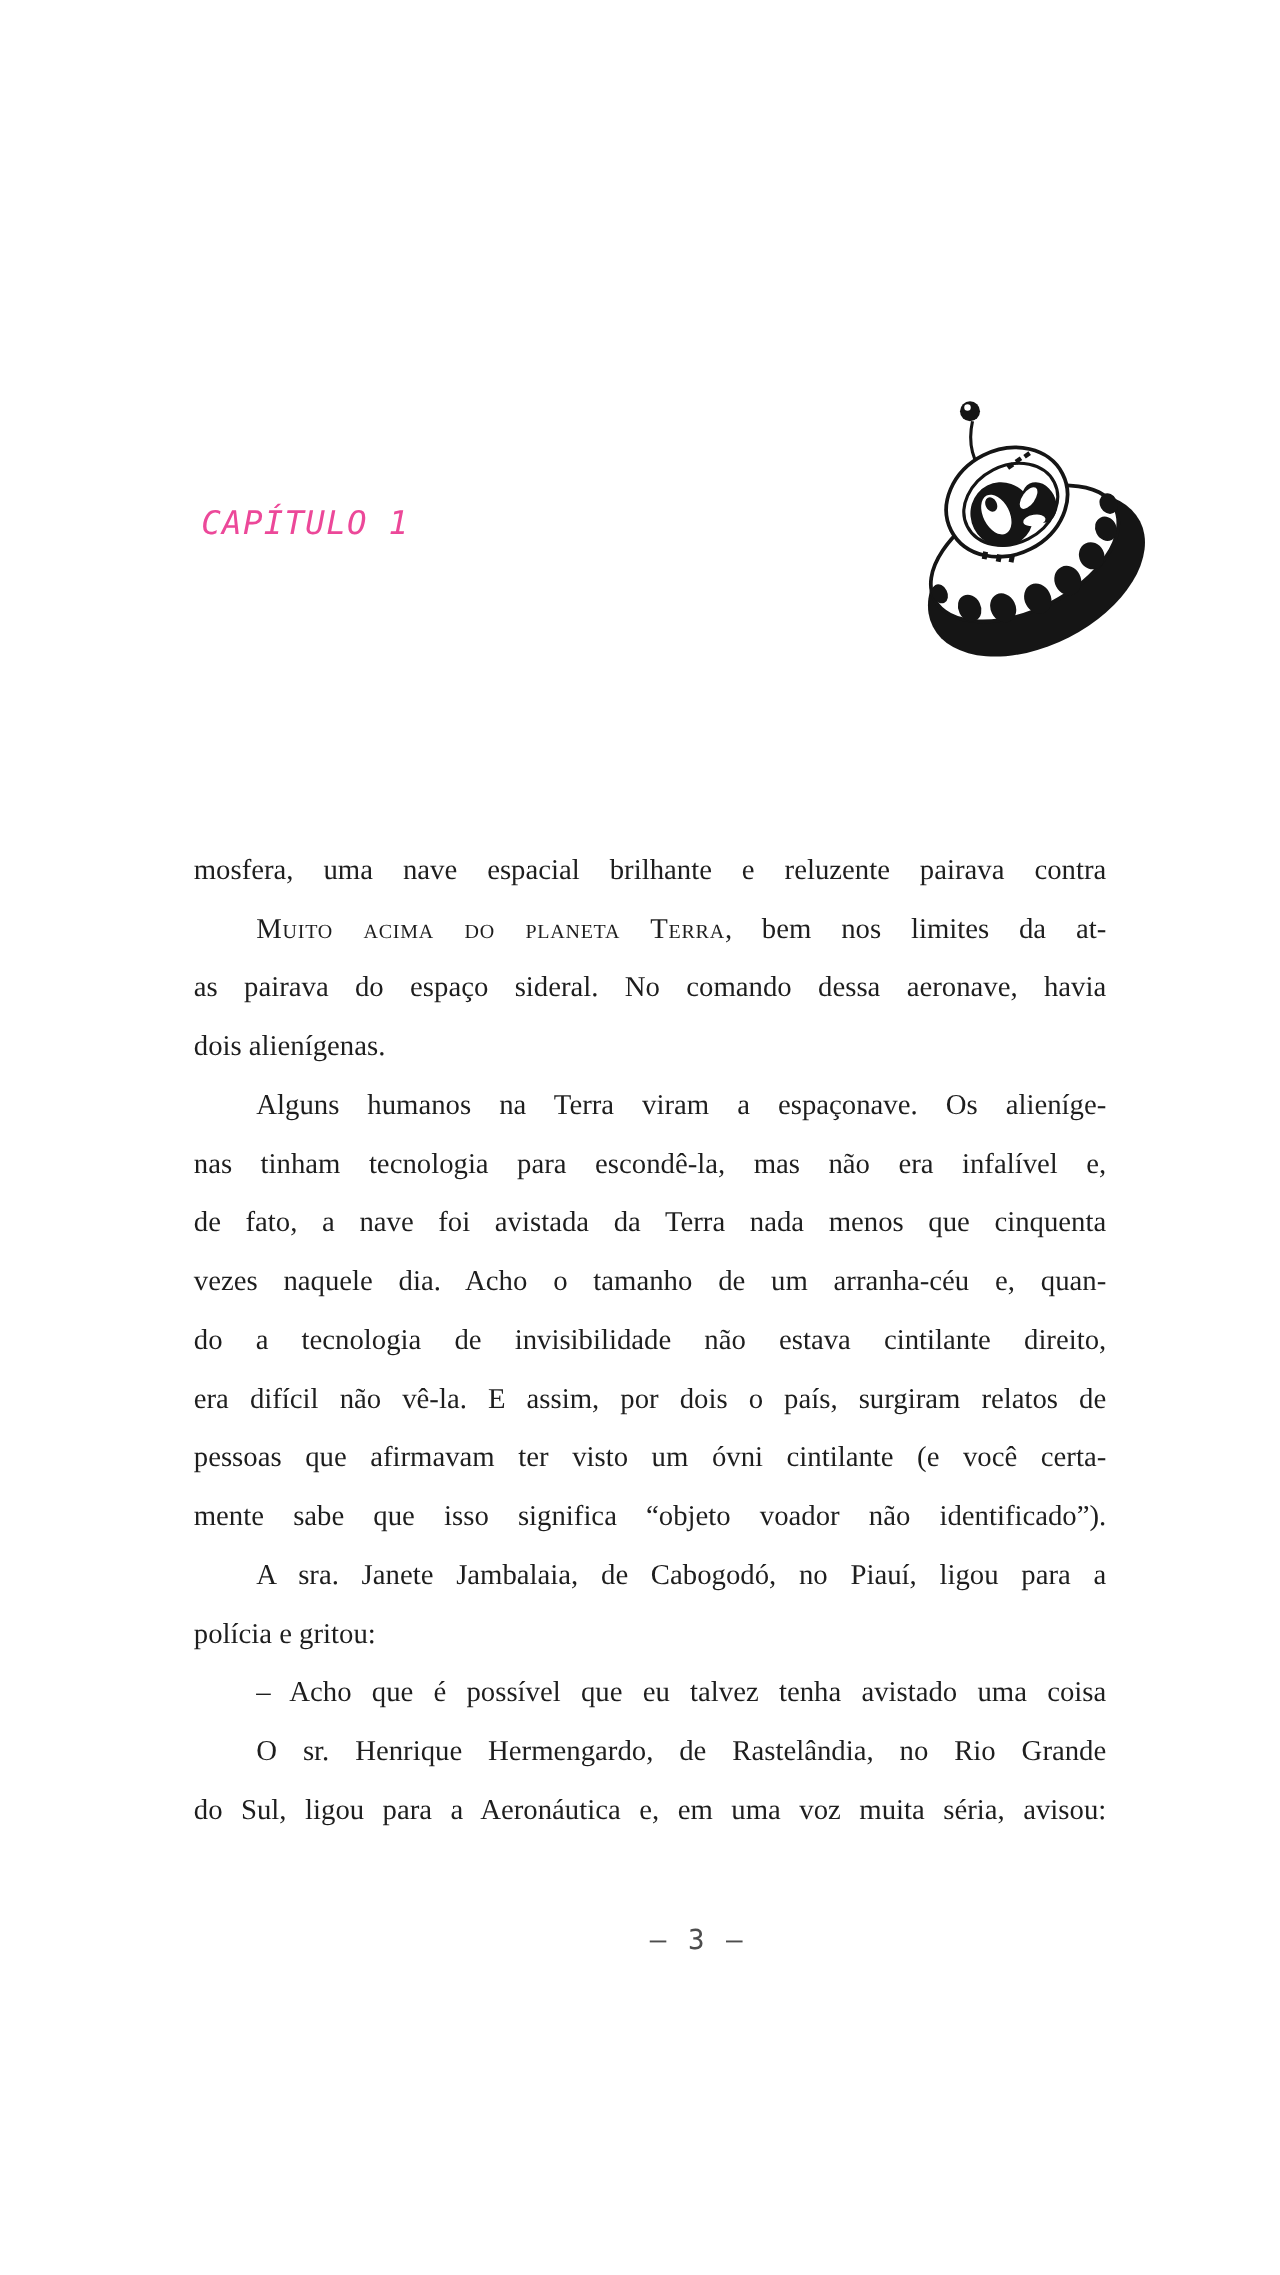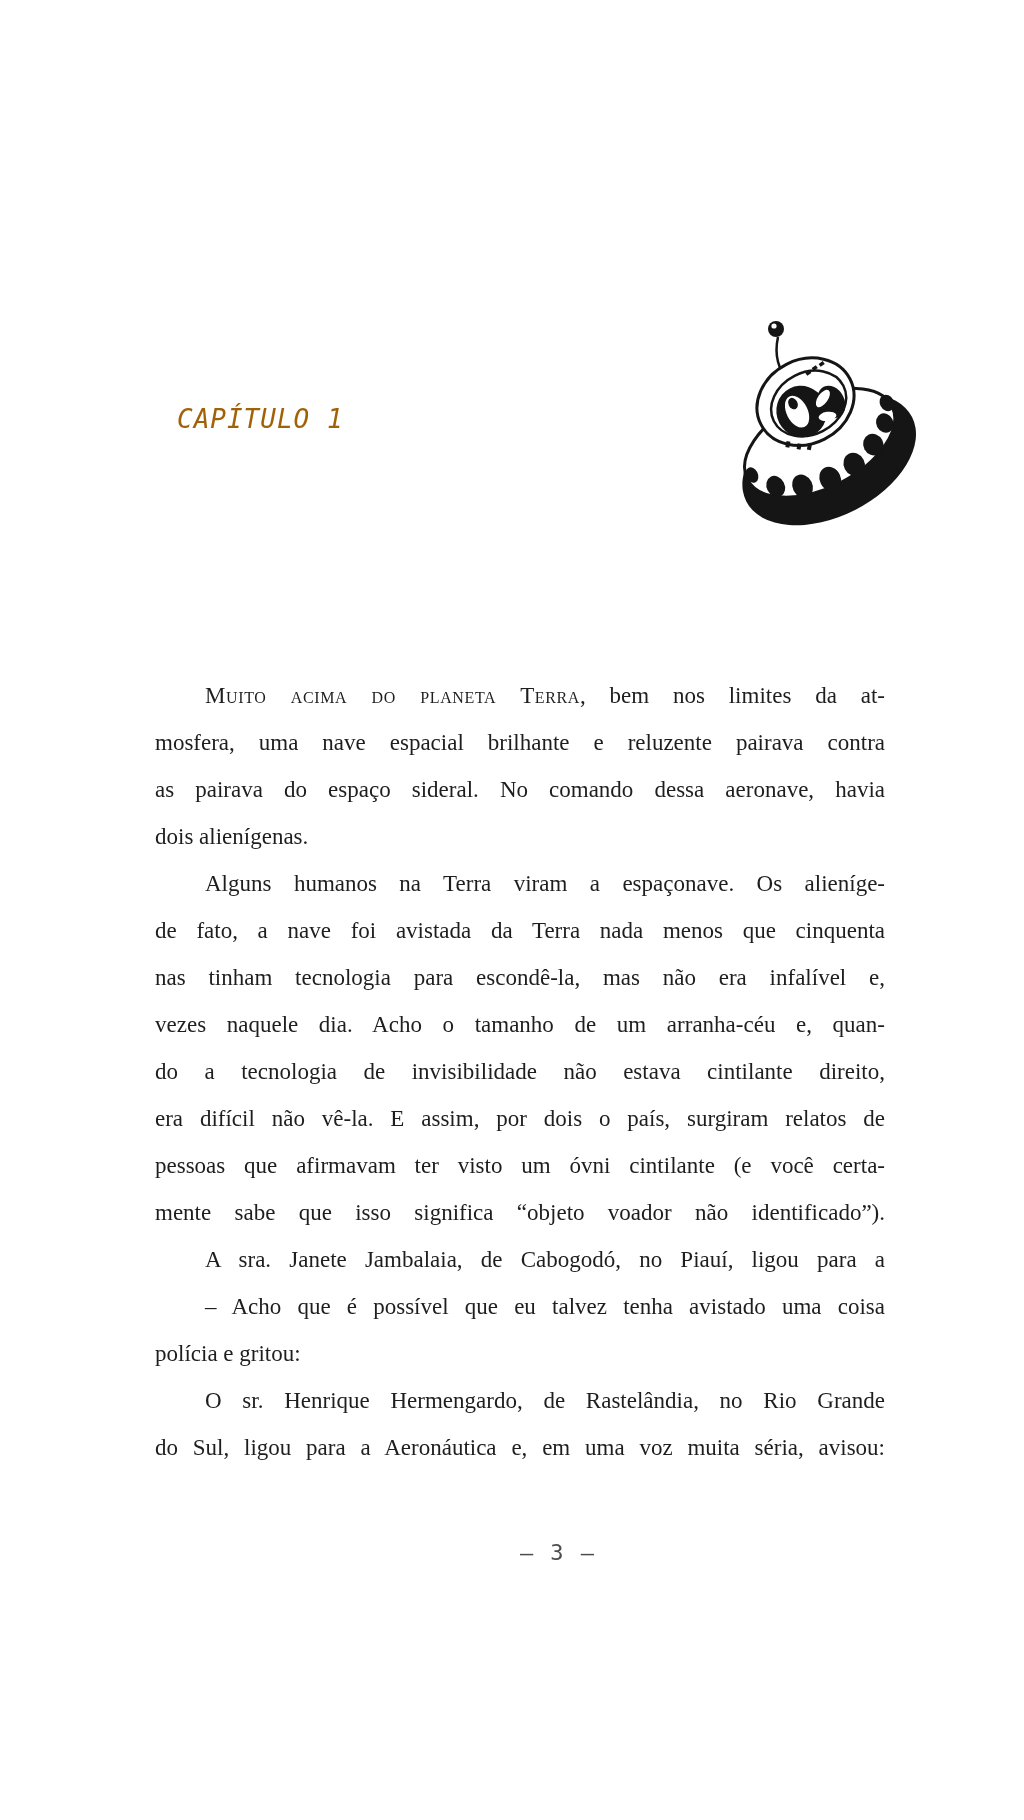--- a/index.html
+++ b/index.html
@@ -6,27 +6,27 @@
   .page {
     position: relative;
     width: 1024px;
     height: 1820px;
     background: #ffffff;
     overflow: hidden;
     font-family: "Liberation Serif", serif;
   }
   .chapter-heading {
     position: absolute;
-    left: 177px;
+    left: 161px;
     top: 404px;
     font-family: "DejaVu Sans Mono", monospace;
     font-style: italic;
     font-size: 26px;
     letter-spacing: 1px;
-    color: #a16207;
+    color: #ec4899;
     white-space: nowrap;
   }
   .ufo-wrap {
     position: absolute;
     left: 726px;
     top: 313px;
     width: 202px;
     height: 248px;
   }
   .ufo-wrap svg { width: 100%; height: 100%; display: block; }
@@ -109,34 +109,34 @@
             <rect x="68" y="112" width="4" height="6" transform="rotate(38 70 115)"></rect>
             <rect x="77" y="119" width="4" height="6" transform="rotate(38 79 122)"></rect>
             <rect x="86" y="124" width="4" height="6" transform="rotate(38 88 127)"></rect>
           </g>
         </g>
       </g>
     </svg>
   </div>
 
   <div class="body-text">
+    <div class="line just">mosfera, uma nave espacial brilhante e reluzente pairava contra</div>
     <div class="line ind just"><span class="sc">Muito acima do planeta Terra</span><span>, bem nos limites da at-</span></div>
-    <div class="line just">mosfera, uma nave espacial brilhante e reluzente pairava contra</div>
     <div class="line just">as pairava do espaço sideral. No comando dessa aeronave, havia</div>
     <div class="line">dois alienígenas.</div>
     <div class="line ind just">Alguns humanos na Terra viram a espaçonave. Os alieníge-</div>
+    <div class="line just">nas tinham tecnologia para escondê-la, mas não era infalível e,</div>
     <div class="line just">de fato, a nave foi avistada da Terra nada menos que cinquenta</div>
-    <div class="line just">nas tinham tecnologia para escondê-la, mas não era infalível e,</div>
     <div class="line just">vezes naquele dia. Acho o tamanho de um arranha-céu e, quan-</div>
     <div class="line just">do a tecnologia de invisibilidade não estava cintilante direito,</div>
     <div class="line just">era difícil não vê-la. E assim, por dois o país, surgiram relatos de</div>
     <div class="line just">pessoas que afirmavam ter visto um óvni cintilante (e você certa-</div>
     <div class="line just">mente sabe que isso significa “objeto voador não identificado”).</div>
     <div class="line ind just">A sra. Janete Jambalaia, de Cabogodó, no Piauí, ligou para a</div>
+    <div class="line">polícia e gritou:</div>
     <div class="line ind just">– Acho que é possível que eu talvez tenha avistado uma coisa</div>
-    <div class="line">polícia e gritou:</div>
     <div class="line ind just">O sr. Henrique Hermengardo, de Rastelândia, no Rio Grande</div>
     <div class="line just">do Sul, ligou para a Aeronáutica e, em uma voz muita séria, avisou:</div>
   </div>
 
   <div class="page-number">— 3 —</div>
 
 </div>
 
 </body></html>

